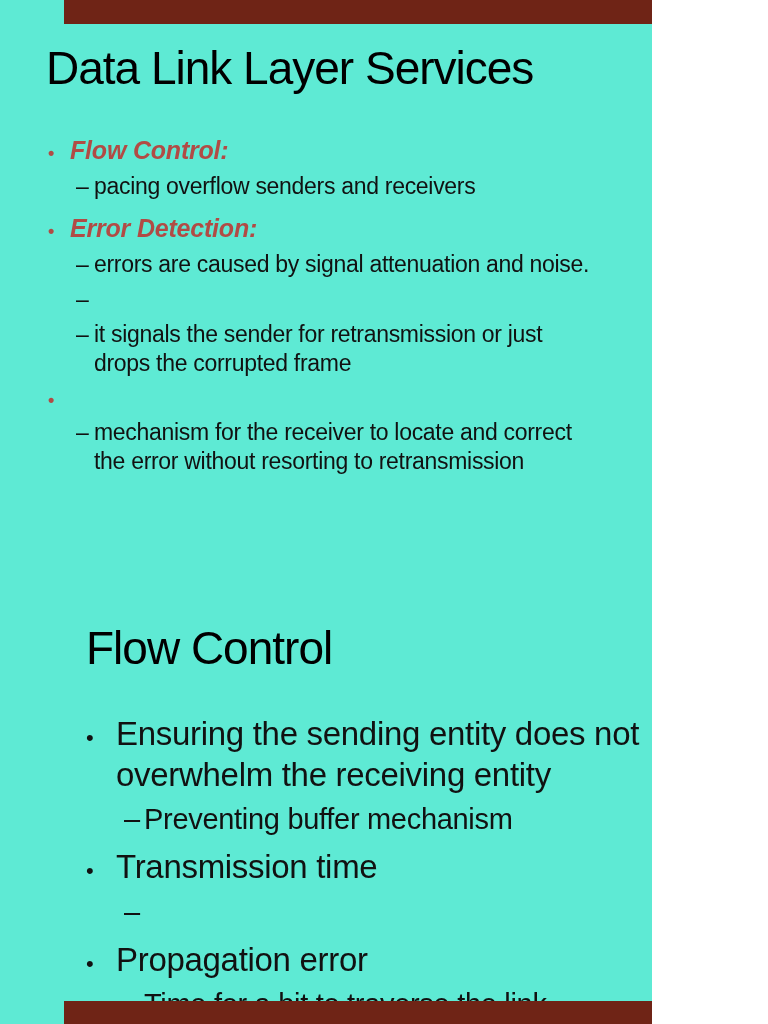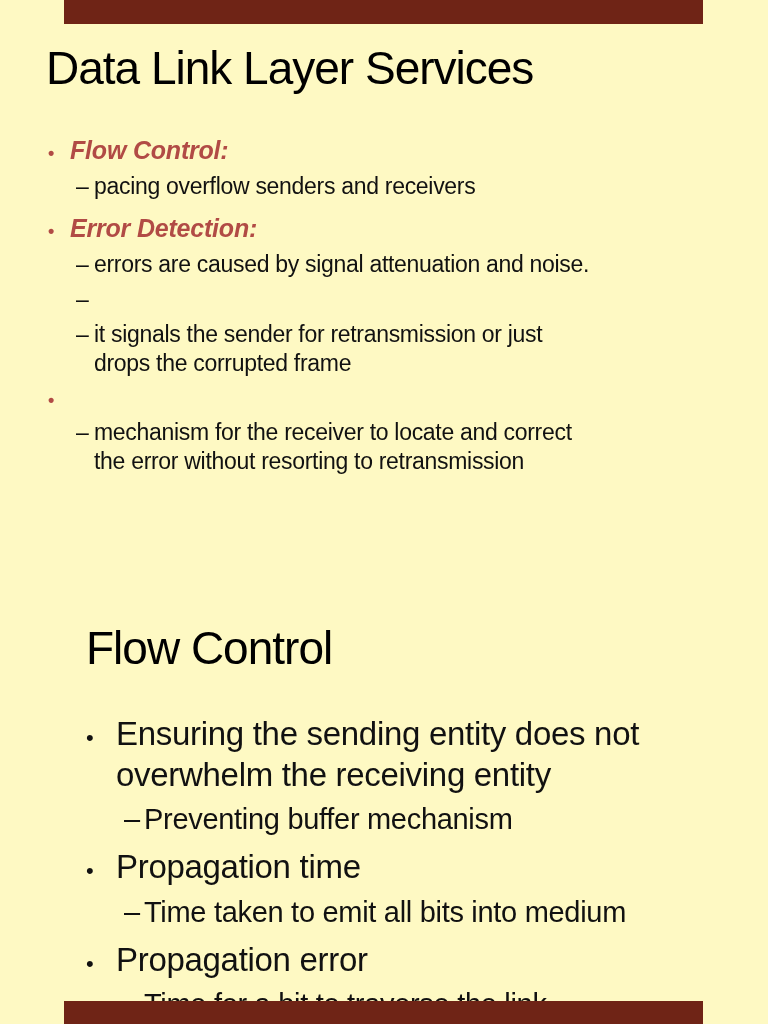--- a/index.html
+++ b/index.html
@@ -1,17 +1,17 @@
 <!DOCTYPE html>
 <html><head>
 <meta charset="utf-8">
 <style>
   html,body{margin:0;padding:0;background:#ffffff;}
   .page{
-    position:relative;width:768px;height:1024px;background:#fef9c3;
+    position:relative;width:652px;height:1024px;background:#5eead4;
     overflow:hidden;
     font-family:"Liberation Sans","DejaVu Sans",sans-serif;
     color:#111111;
   }
   .edge-bar{position:absolute;left:64px;width:639px;height:24px;background:#6f2416;}
   .edge-bar.top{top:0;}
   .edge-bar.bottom{top:1001px;height:23px;}
 
   .slide{position:absolute;left:0;width:768px;height:512px;overflow:hidden;}
   .slide1{top:0;}
@@ -121,25 +121,24 @@
       <span class="wrap-text">Ensuring the sending entity does not
 overwhelm the receiving entity</span>
     </div>
     <div class="s2-sub">
       <span class="dash-glyph">–</span>
       <span class="wrap-text">Preventing buffer mechanism</span>
     </div>
 
     <div class="s2-l1">
       <span class="bullet-glyph">•</span>
-      <span class="wrap-text">Propagation time</span>
+      <span class="wrap-text">Transmission time</span>
     </div>
     <div class="s2-sub">
       <span class="dash-glyph">–</span>
-      <span class="wrap-text">Time taken to emit all bits into medium</span>
     </div>
 
     <div class="s2-l1">
       <span class="bullet-glyph">•</span>
       <span class="wrap-text">Propagation error</span>
     </div>
     <div class="s2-sub">
       <span class="dash-glyph">–</span>
       <span class="wrap-text">Time for a bit to traverse the link</span>
     </div>

